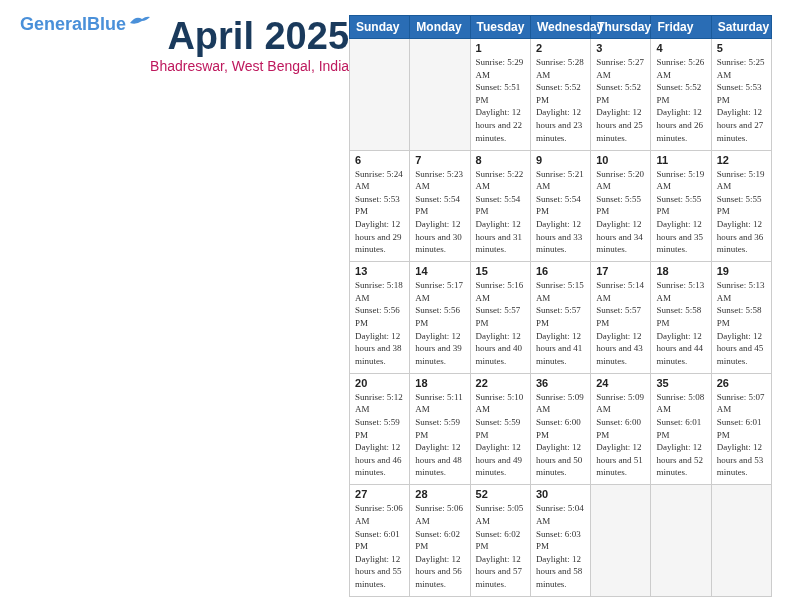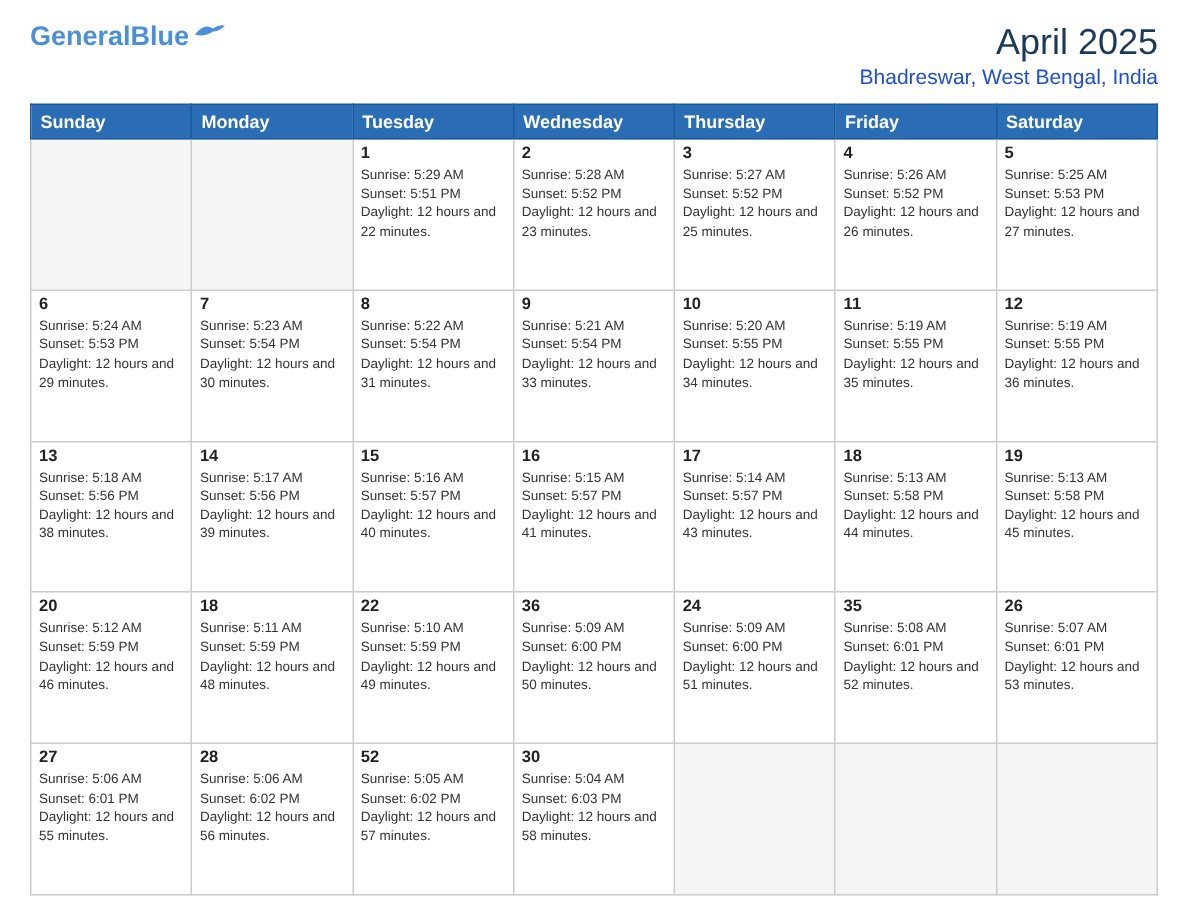--- a/index.html
+++ b/index.html
@@ -8,21 +8,21 @@
       background: #fff;
       width: 792px;
       height: 612px;
       overflow: hidden;
     }
     .page {
       width: 792px;
       height: 612px;
       padding: 15px 20px;
       display: flex;
-      flex-direction: column;
+      flex-direction: row;
     }
     .header {
       display: flex;
       justify-content: space-between;
       align-items: flex-start;
       margin-bottom: 10px;
     }
     .logo {
       display: flex;
       flex-direction: column;
@@ -34,27 +34,27 @@
       color: #1a3a5c;
       line-height: 1.1;
     }
     .logo-text span {
       color: #4a90d9;
     }
     .title-block {
       text-align: right;
     }
     .month-title {
-      font-size: 24px;
-      font-weight: normal;
+      font-size: 38px;
+      font-weight: bold;
       color: #1a3a5c;
     }
     .location {
       font-size: 14px;
-      color: #1d4ed8;
+      color: #be185d;
     }
     .calendar {
       flex: 1;
       border: 1px solid #ccc;
       border-collapse: collapse;
       width: 100%;
       table-layout: fixed;
       padding-left: 24px;
     }
     .calendar th {
@@ -80,20 +80,21 @@
     .day-num {
       font-size: 11px;
       font-weight: bold;
       color: #222;
       margin-bottom: 2px;
     }
     .cell-text {
       font-size: 9px;
       line-height: 1.4;
       color: #333;
+      font-family: Liberation Serif, serif;
     }
     .week-row td {
       height: 82px;
     }
   </style>
 </head>
 <body>
 
 <div class="page">
   <div class="header">

